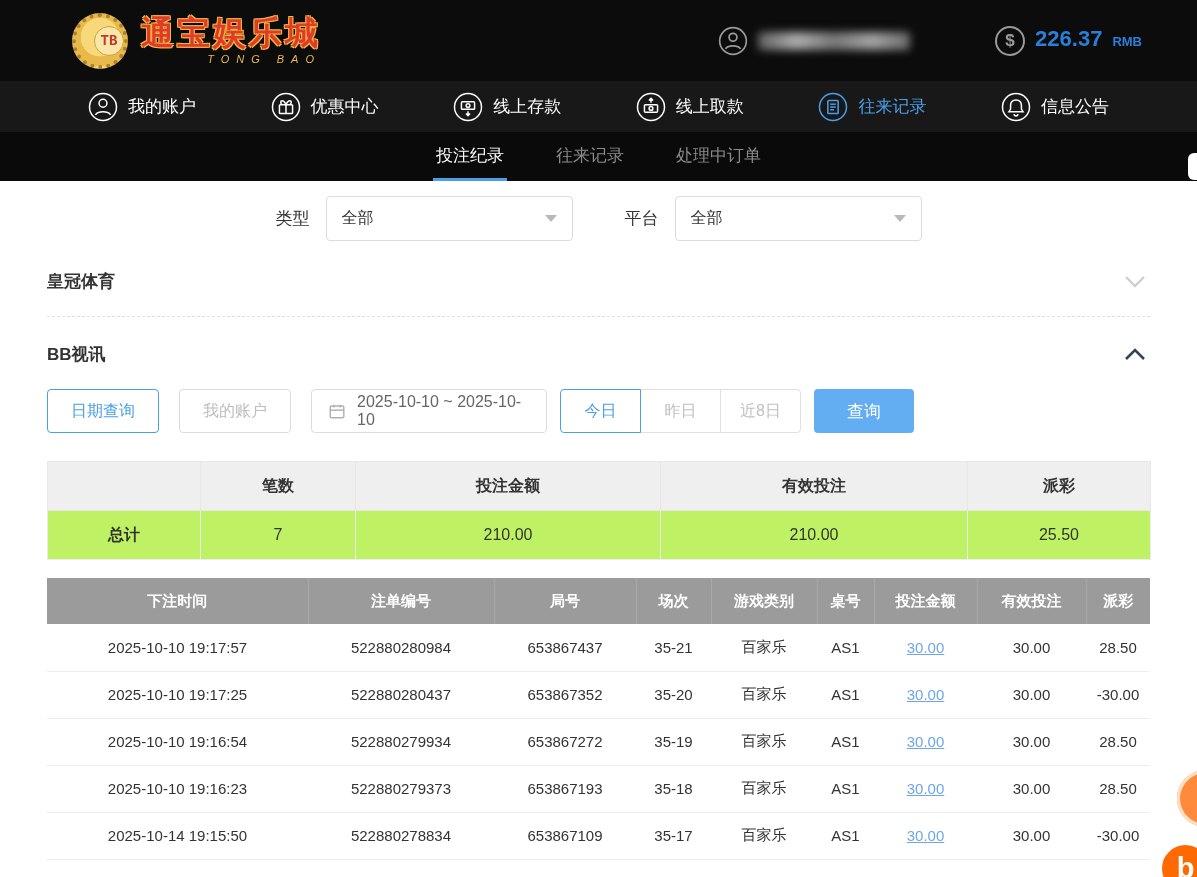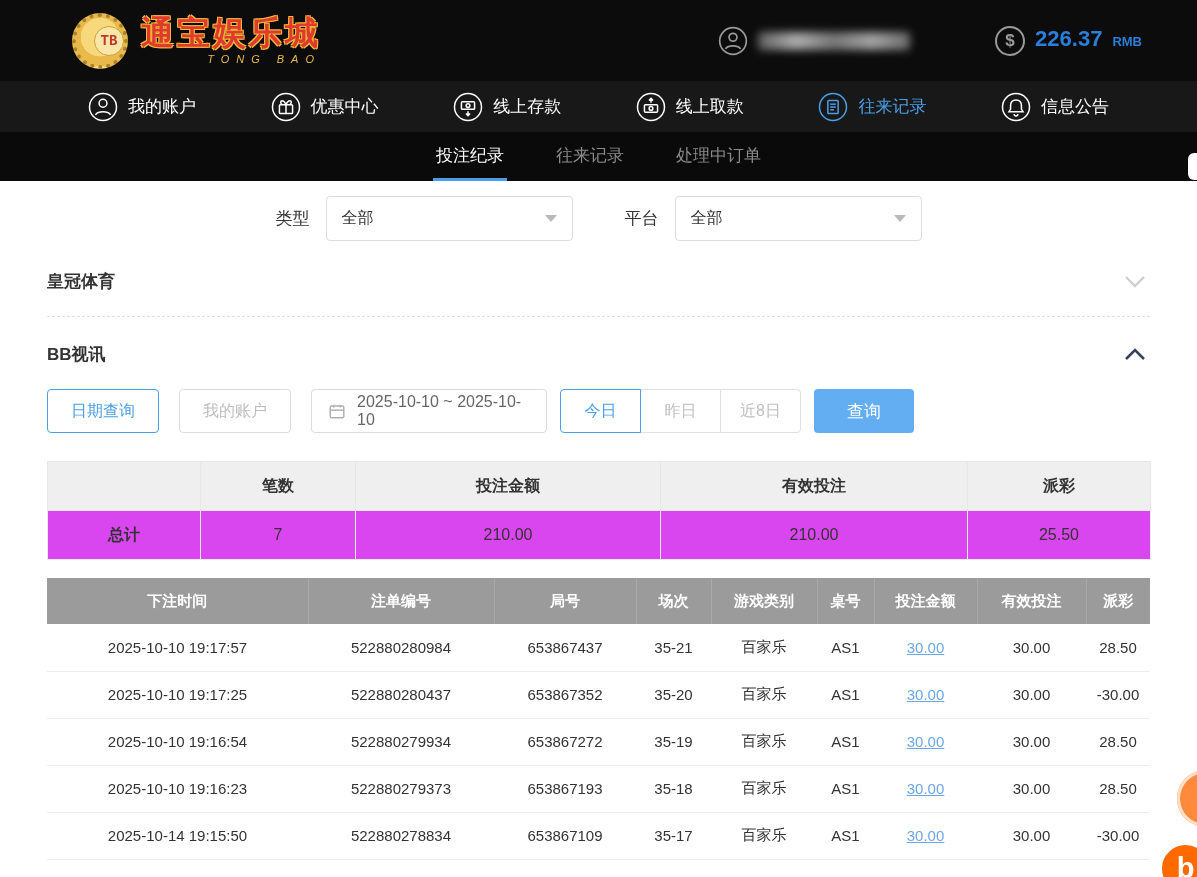--- a/index.html
+++ b/index.html
@@ -95,21 +95,21 @@
   .gbtn.active { border-color:#4a9fe8; color:#4a9fe8; z-index:2; }
   .search-btn { margin-left:13px; width:100px; height:44px; background:#63aef2;
     color:#fff; border:none; border-radius:4px; font-size:17px; cursor:pointer; }
 
   
   table { width:100%; border-collapse:collapse; table-layout:fixed; }
   .summary { margin-top:2px; }
   .summary th { background:#efefef; height:49px; font-size:16px; font-weight:bold;
     color:#333; border:1px solid #e7e7e7; text-align:center; }
   .summary td { height:49px; font-size:16px; color:#333; text-align:center;
-    border:1px solid #ececec; background:#d946ef; }
+    border:1px solid #ececec; background:#bef264; }
   .summary td.total-label { font-weight:bold; }
 
   
   .bets { margin-top:18px; }
   .bets th { background:#9b9b9b; color:#fff; height:46px; font-size:15px;
     font-weight:bold; text-align:center; border-right:1px solid #a9a9a9; }
   .bets th:last-child { border-right:none; }
   .bets td { height:47px; text-align:center; font-size:15px; color:#333;
     border-bottom:1px solid #ededed; background:#fff; }
   .bet-link { color:#6ea7e8; text-decoration:underline; cursor:pointer; }

